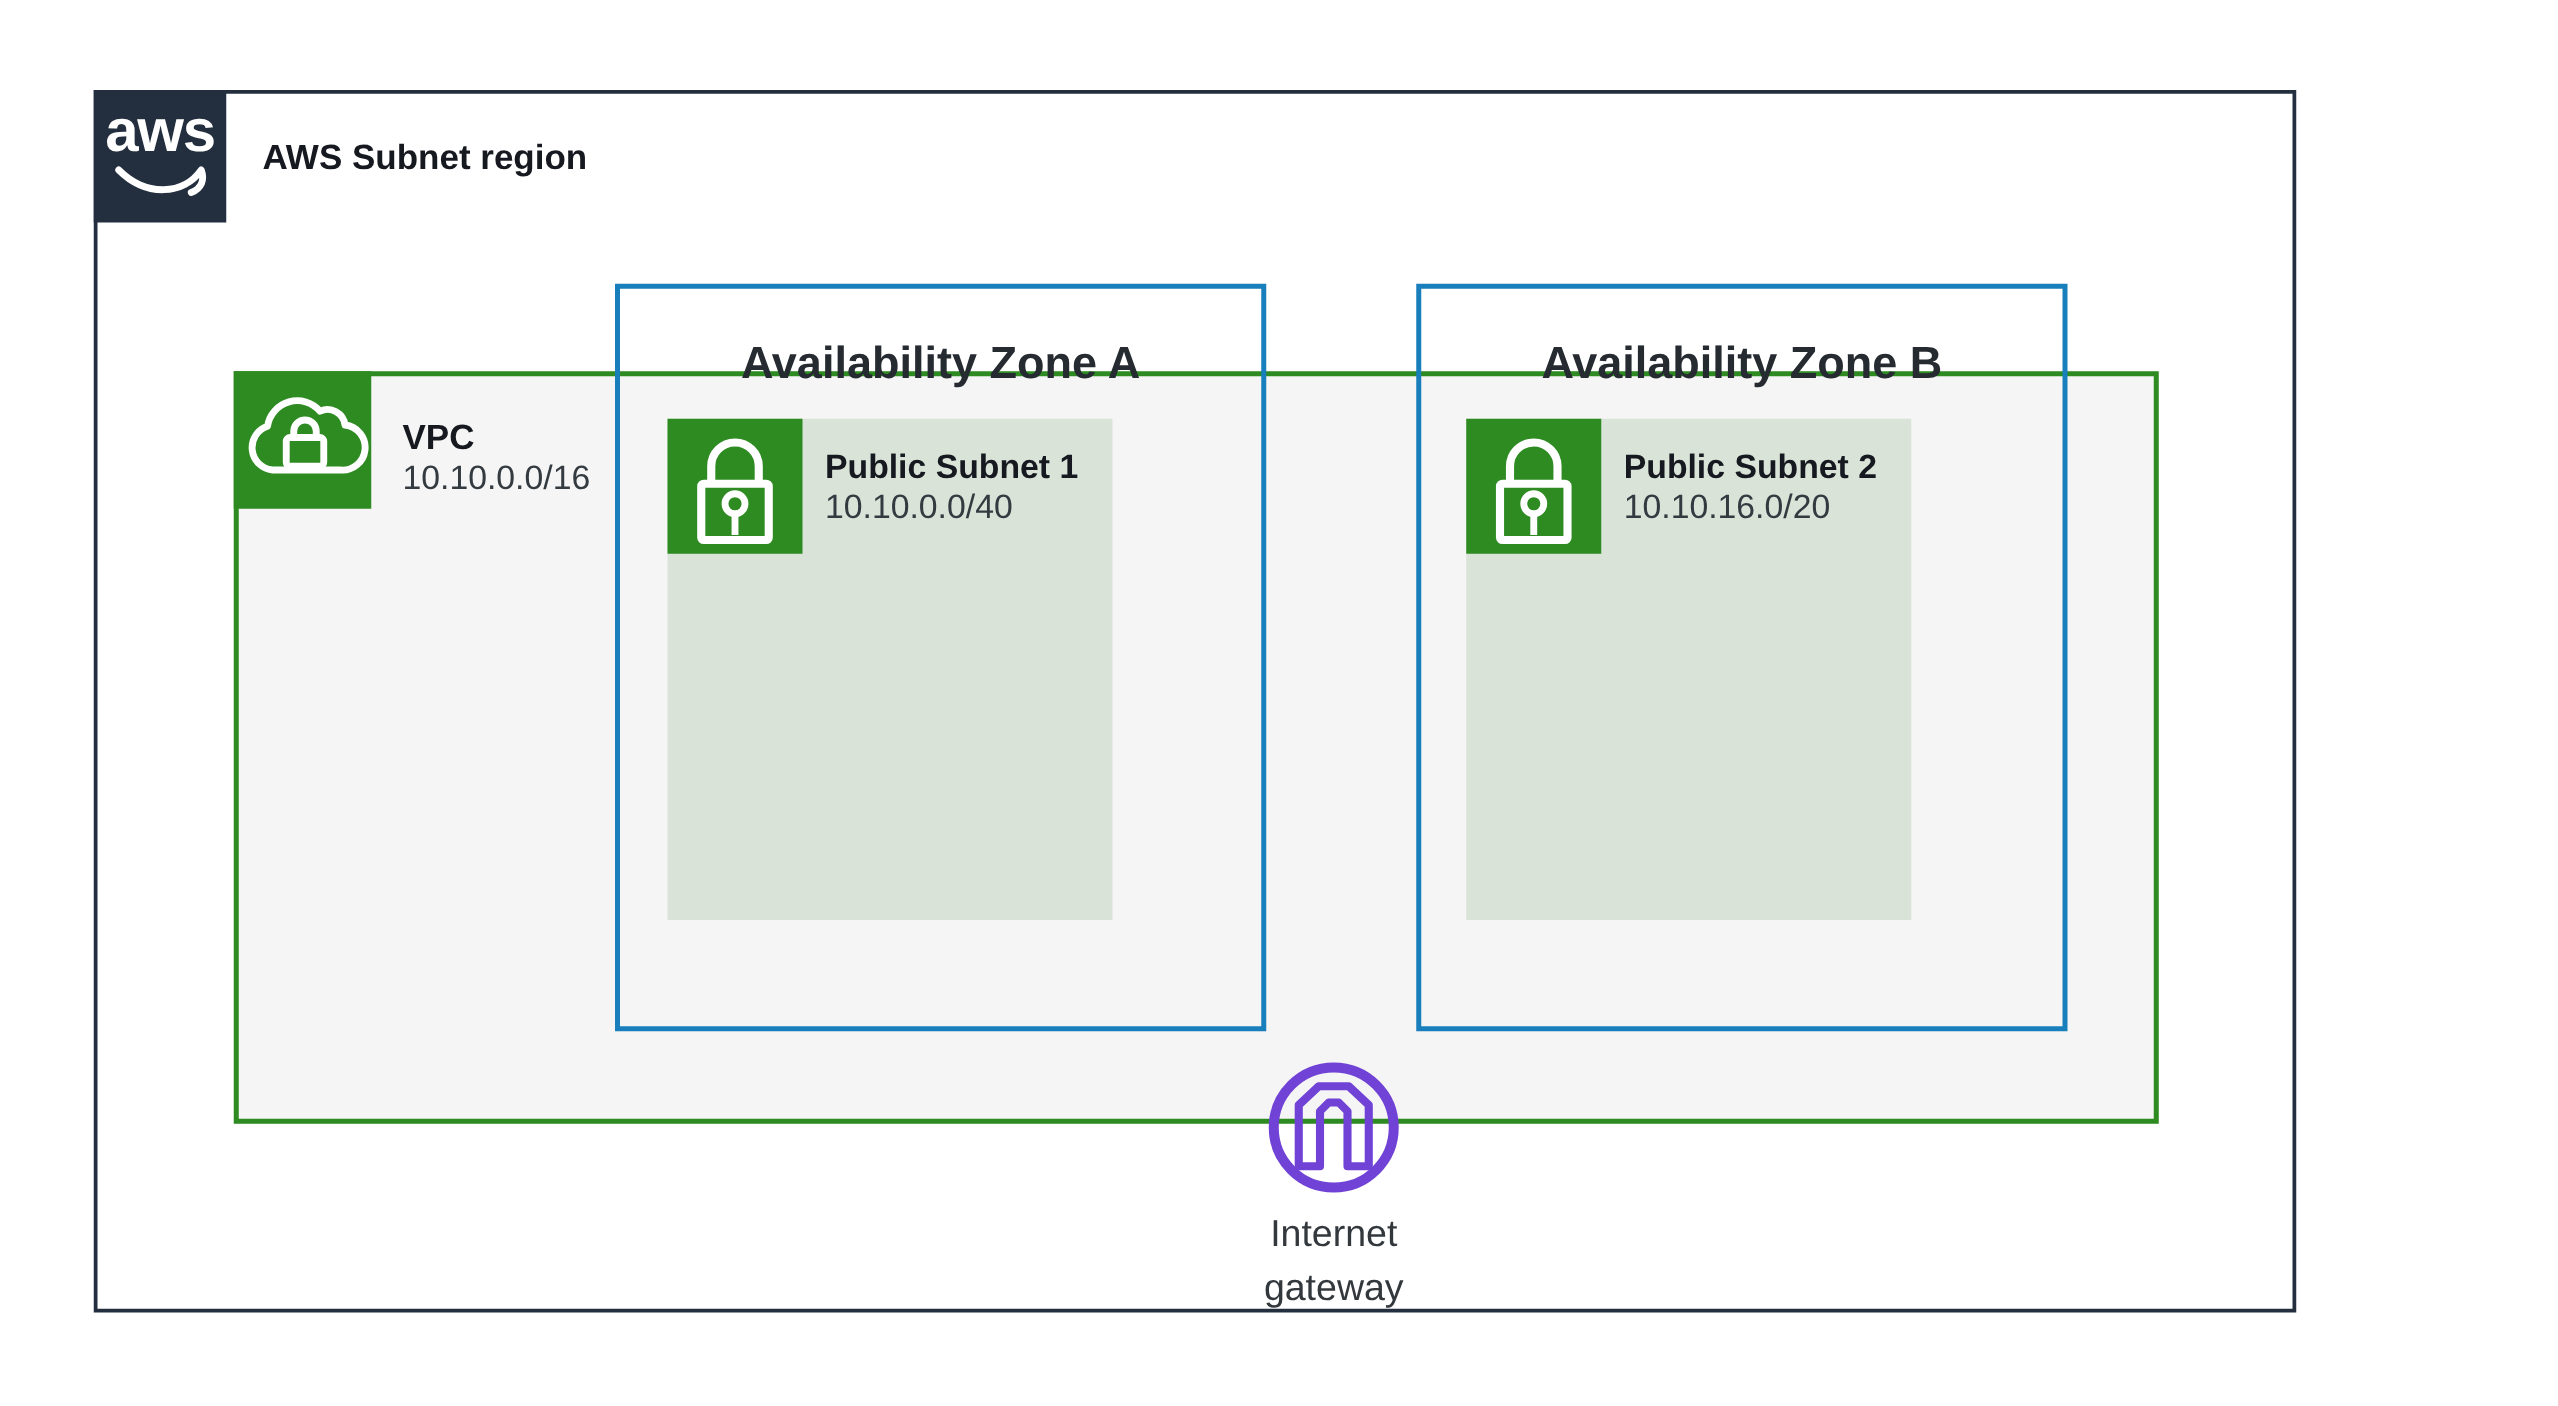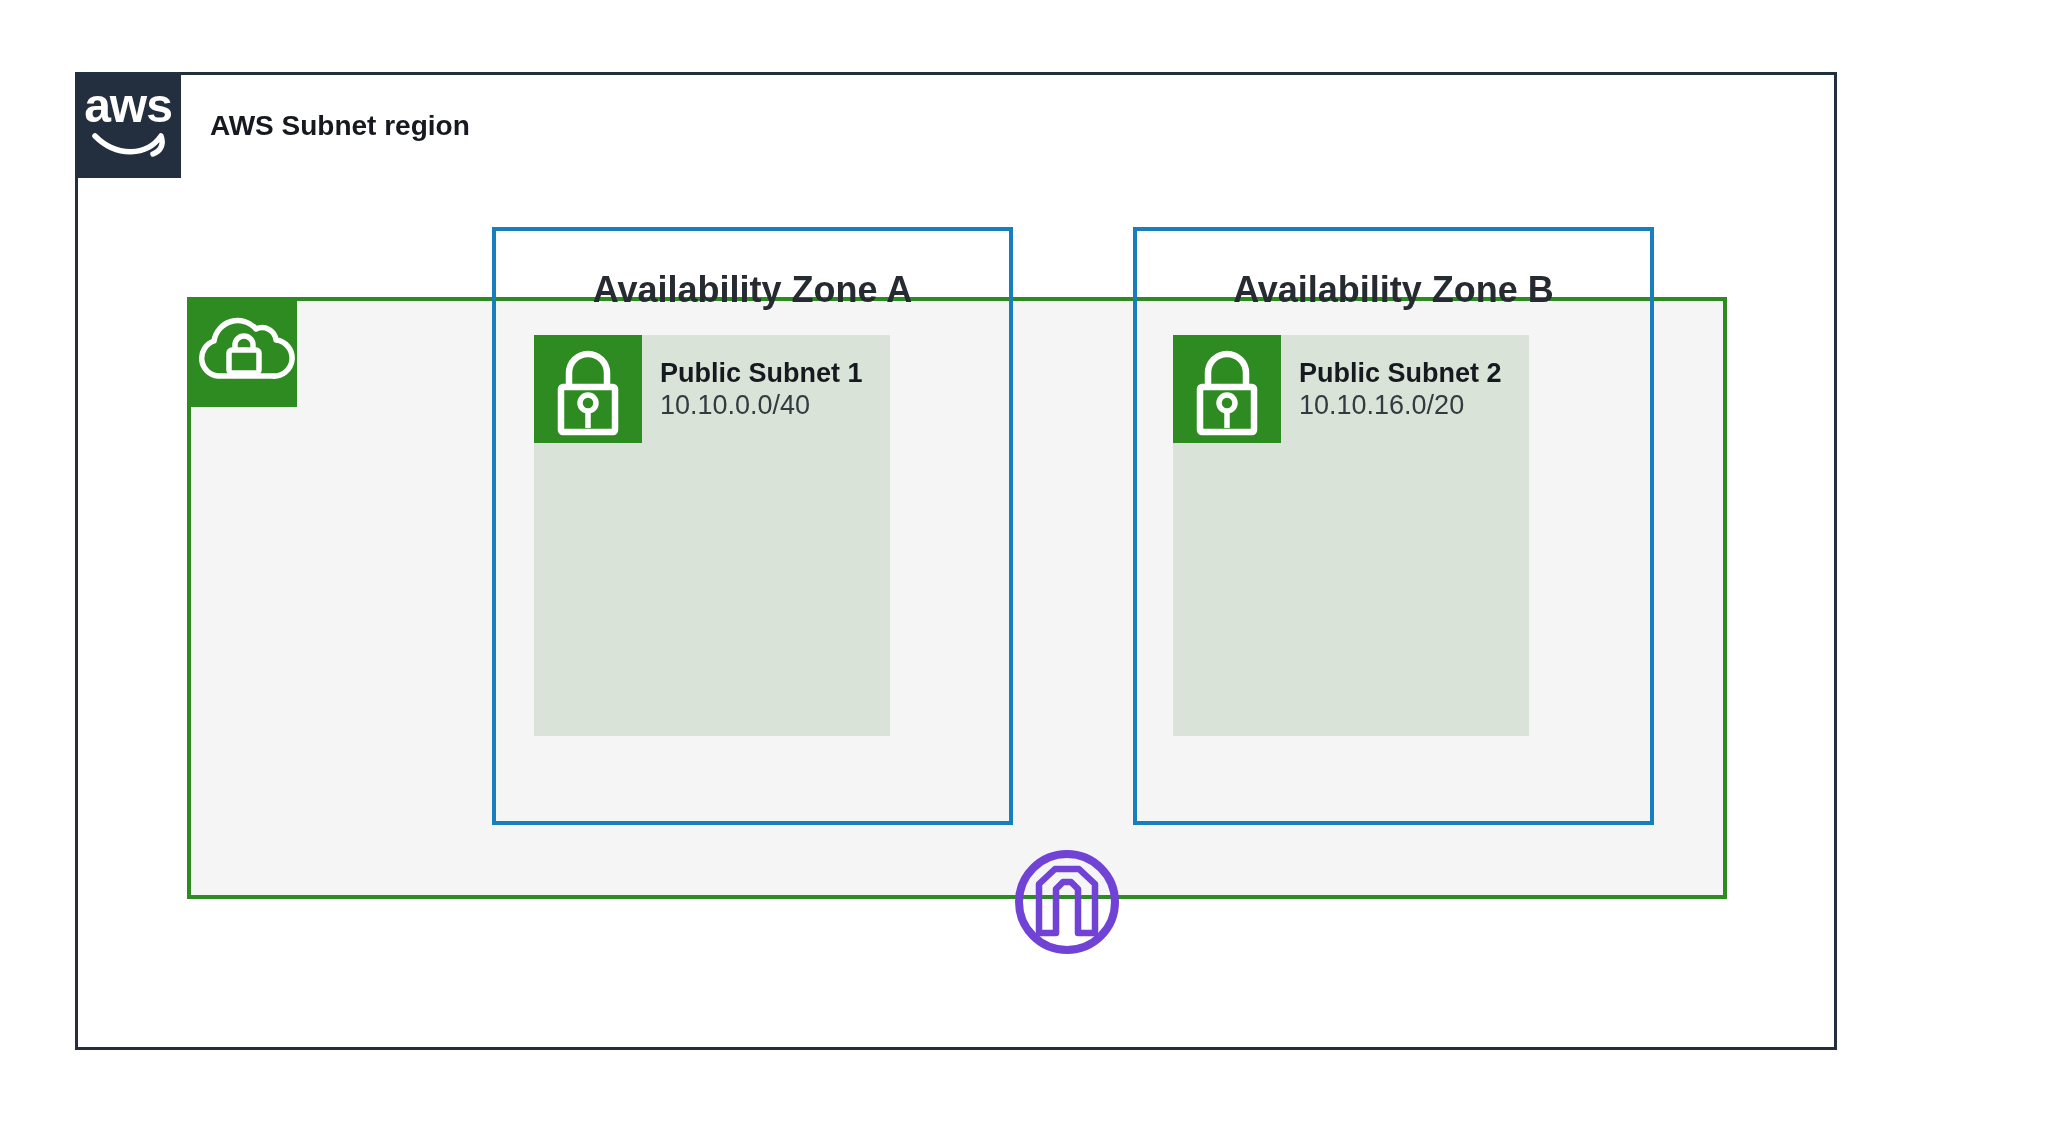--- a/index.html
+++ b/index.html
@@ -166,20 +166,24 @@
   <div class="region-label">AWS Subnet region</div>
 
   <div class="vpc">
     <div class="vpc-icon-box">
       <svg viewBox="0 0 110 110" width="110" height="110">
         <path d="M31 79 A18 18 0 0 1 27 44 A24 24 0 0 1 69 32 A14 14 0 0 1 89 43 A18 18 0 0 1 85 79 Z" fill="none" stroke="#ffffff" stroke-width="5.5" stroke-linejoin="round"></path>
         <path d="M48 53 v-5 a9 9 0 0 1 18 0 v5" fill="none" stroke="#ffffff" stroke-width="5.5"></path>
         <rect x="42" y="53" width="30" height="23" rx="3" fill="none" stroke="#ffffff" stroke-width="5.5"></rect>
       </svg>
     </div>
+    <div class="vpc-label-block">
+      <div class="entity-title">VPC</div>
+      <div class="entity-cidr">10.10.0.0/16</div>
+    </div>
   </div>
 
   <div class="az az-a">
     <div class="az-label">Availability Zone A</div>
   </div>
 
   <div class="az az-b">
     <div class="az-label">Availability Zone B</div>
   </div>
 
@@ -211,14 +215,16 @@
       <div class="subnet-title">Public Subnet 2</div>
       <div class="entity-cidr">10.10.16.0/20</div>
     </div>
   </div>
 
   <svg class="igw-icon" viewBox="0 0 110 110">
     <circle cx="55" cy="55" r="48" fill="none" stroke="var(--gateway-purple)" stroke-width="8"></circle>
     <path d="M27 86 V37 L43 22 H67 L83 37 V86 H66 V42 L59 35 H51 L44 42 V86 Z" fill="none" stroke="var(--gateway-purple)" stroke-width="6.5" stroke-linejoin="round"></path>
   </svg>
 
+  <div class="igw-label">Internet
+gateway</div>
 
 </div>
 
 </body></html>

